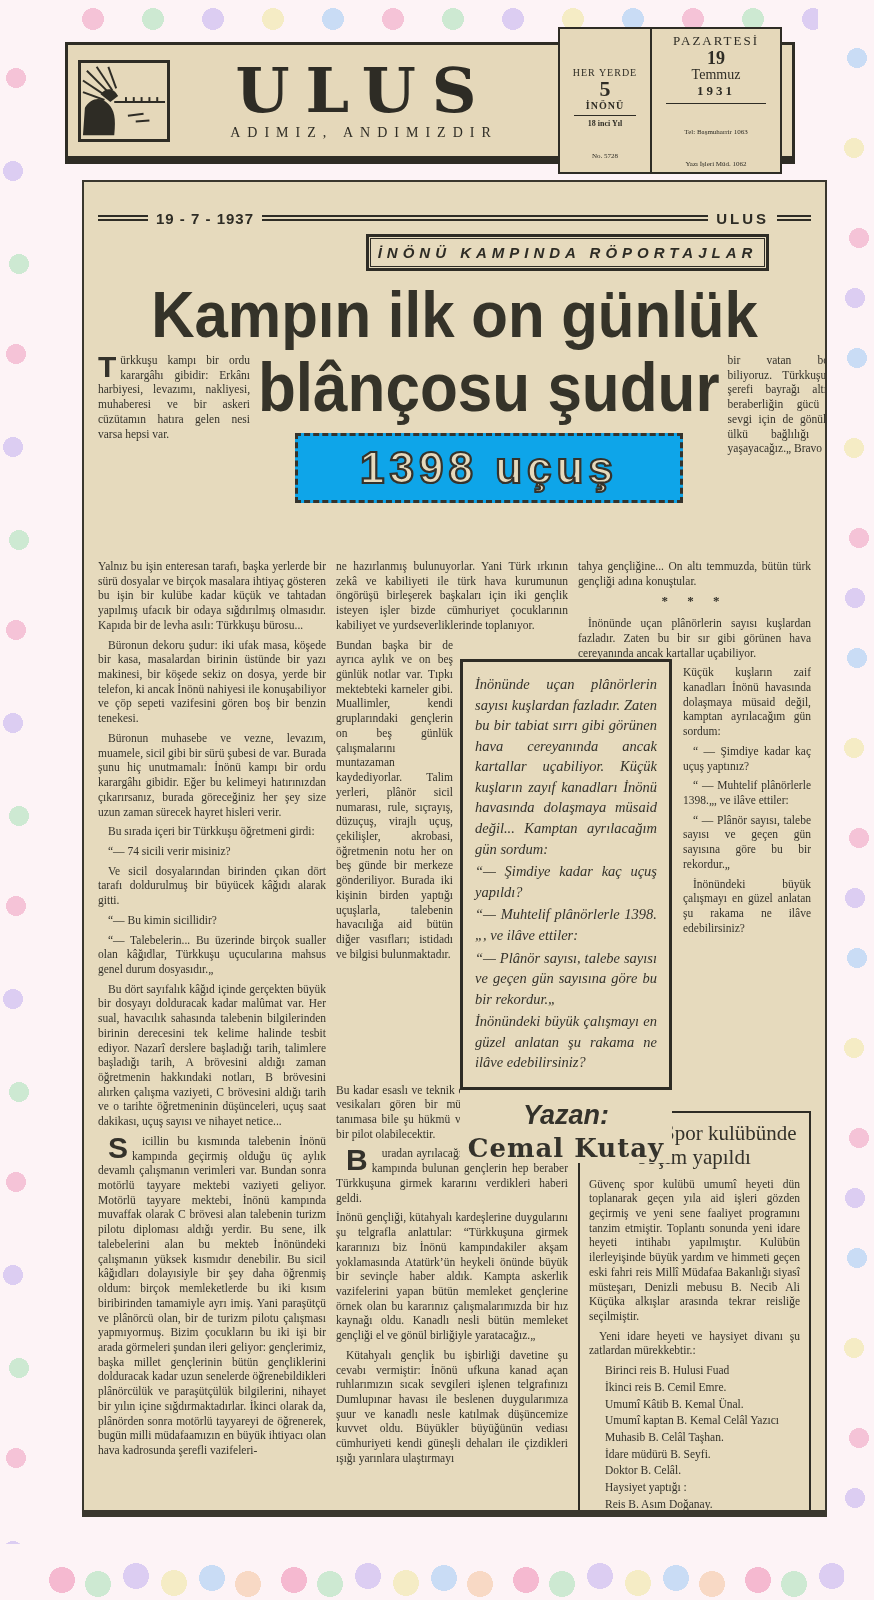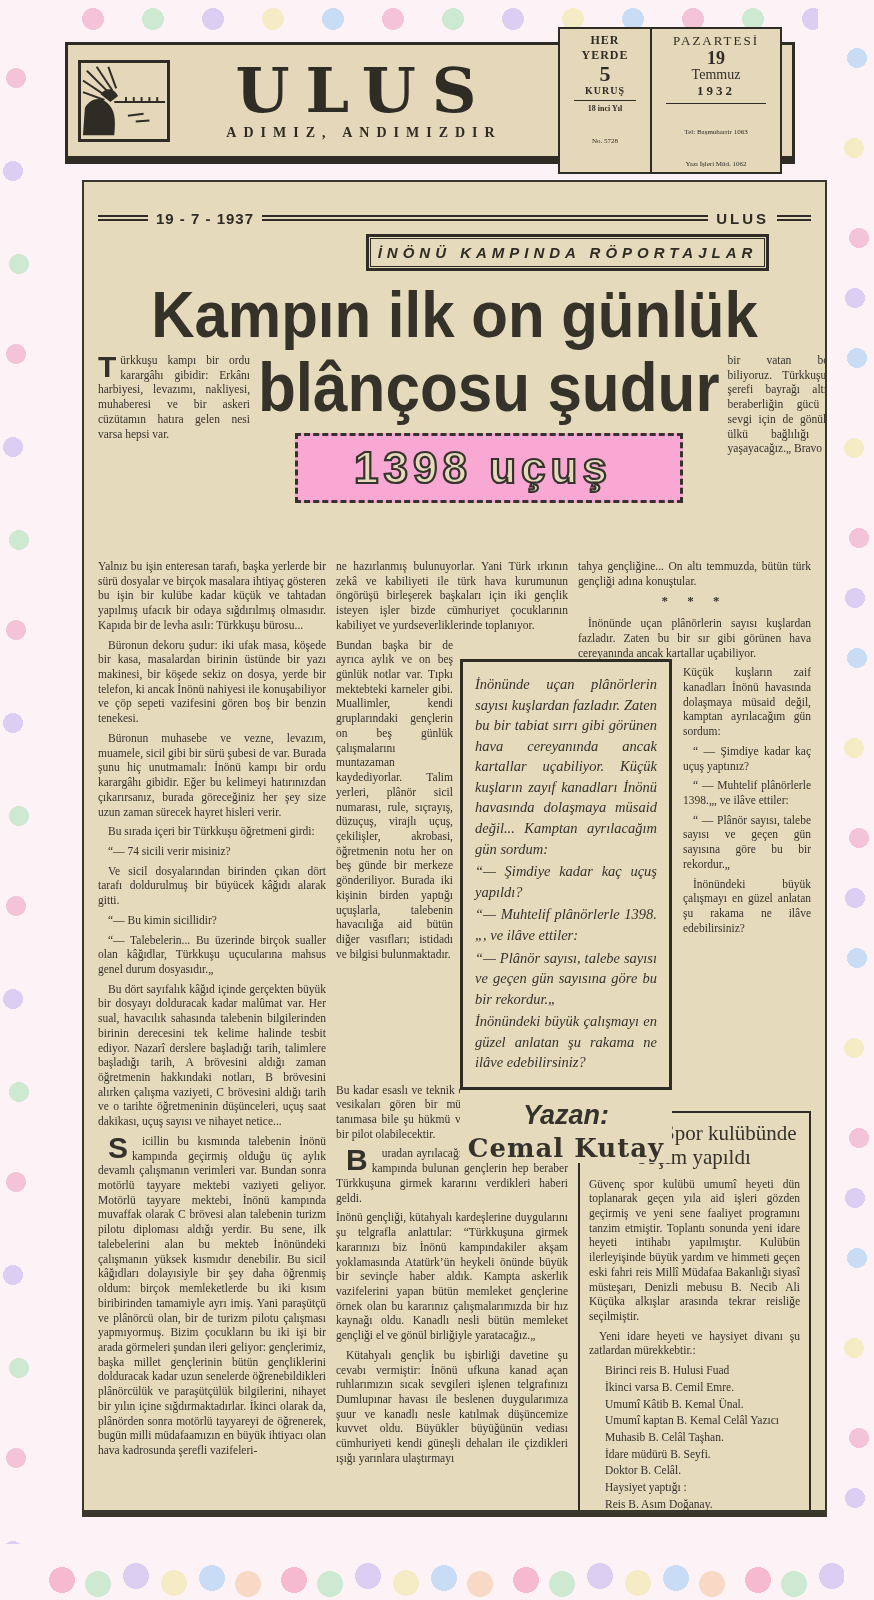--- a/index.html
+++ b/index.html
@@ -44,26 +44,26 @@
   
   .masthead{
     position:absolute;left:65px;top:42px;width:730px;height:122px;
     background:#e5d8ba;border:3px solid #2e2c25;border-bottom:8px solid #2e2c25;
     box-sizing:border-box;display:flex;align-items:center;padding:6px 10px;
   }
   .logo-box{width:92px;height:82px;border:3px solid #2e2c25;box-sizing:border-box;flex:0 0 auto;background:#e5d8ba;}
   .logo-box svg{width:100%;height:100%;display:block;}
   .mast-center{flex:1;text-align:center;}
   .mast-title{font-family:"DejaVu Serif",serif;font-weight:bold;font-size:62px;line-height:60px;letter-spacing:16px;color:#2e2c25;}
-  .mast-motto{font-family:"Liberation Serif",serif;font-weight:bold;font-size:14px;letter-spacing:7px;margin-top:4px;color:#2e2c25;}
+  .mast-motto{font-family:"Liberation Serif",serif;font-weight:normal;font-size:14px;letter-spacing:7px;margin-top:4px;color:#2e2c25;}
   .mast-right{flex:0 0 auto;display:flex;border:2px solid #2e2c25;background:#e5d8ba;}
   .mast-cell{padding:4px 6px;text-align:center;color:#2e2c25;}
   .cell-price{width:78px;}
   .cell-date{width:116px;border-left:2px solid #2e2c25;}
-  .tt1{font-size:12px;font-weight:bold;letter-spacing:1px;}
+  .tt1{font-size:10px;font-weight:normal;letter-spacing:1px;margin-top:34px;}
   .price-num{font-size:22px;font-weight:bold;line-height:22px;}
   .price-unit{font-size:10px;font-weight:bold;letter-spacing:1px;}
   .mini-rule{border-top:1px solid #2e2c25;margin:4px 8px 3px;}
   .tt2{font-size:8px;font-weight:bold;}
   .tt3{font-size:7px;margin-top:24px;}
   .wd{font-size:13px;font-weight:normal;letter-spacing:2px;}
   .dd{font-size:18px;font-weight:bold;line-height:18px;}
   .mm{font-size:14px;}
   .yy{font-size:13px;font-weight:bold;letter-spacing:3px;}
 
@@ -94,21 +94,21 @@
   .intro-col{font-size:11.5px;line-height:1.28;text-align:justify;}
   .intro-left{width:152px;flex:0 0 auto;}
   .intro-right{width:116px;flex:0 0 auto;}
   .flank-center{flex:1;}
   .headline2{
     font-family:"Liberation Sans",sans-serif;font-weight:bold;font-size:62px;line-height:64px;
     text-align:center;color:#353329;transform:scaleY(1.1);transform-origin:top;
     white-space:nowrap;
   }
   .statbox{
-    width:382px;margin:16px auto 0;border:3px dashed #35332c;padding:4px 0 0;background:#f9a8d4;
+    width:382px;margin:16px auto 0;border:3px dashed #35332c;padding:4px 0 0;text-align:center;background:#0ea5e9;
   }
   .dropcap{float:left;font-family:"Liberation Sans",sans-serif;font-weight:bold;font-size:30px;line-height:24px;padding:2px 4px 0 0;}
   
   .cols{display:flex;gap:10px;position:relative;height:1002px;overflow:hidden;margin-top:6px;}
   .col{font-size:11.5px;line-height:1.28;text-align:justify;}
   .col1{width:228px;flex:0 0 auto;}
   .col2{width:232px;flex:0 0 auto;}
   .col3{width:233px;flex:0 0 auto;}
   .para{margin:0 0 5px;text-indent:10px;}
   .para:first-child{text-indent:0;}
@@ -158,30 +158,30 @@
     </svg>
   </div>
   <div class="mast-center">
     <div class="mast-title">ULUS</div>
     <div class="mast-motto">ADIMIZ, ANDIMIZDIR</div>
   </div>
   <div class="mast-right">
     <div class="mast-cell cell-price">
       <div class="tt1">HER YERDE</div>
       <div class="price-num">5</div>
-      <div class="price-unit">KURUŞ</div>
+      <div class="price-unit">İNÖNÜ</div>
       <div class="mini-rule"></div>
       <div class="tt2">18 inci Yıl</div>
       <div class="tt3">No. 5728</div>
     </div>
     <div class="mast-cell cell-date">
       <div class="wd">PAZARTESİ</div>
       <div class="dd">19</div>
       <div class="mm">Temmuz</div>
-      <div class="yy">1932</div>
+      <div class="yy">1931</div>
       <div class="mini-rule"></div>
       <div class="tt3">Tel: Başmuharrir 1063</div>
       <div class="tt3">Yazı İşleri Müd. 1062</div>
     </div>
   </div>
 </div>
 
 <div class="article">
 
   <div class="hdr-row">
@@ -259,21 +259,21 @@
 
       <div class="guvenc">
         <div class="guvenc-title">Güvenç Spor kulübünde</div>
         <div class="guvenc-title">seçim yapıldı</div>
         <div class="guvenc-body">
             <p class="para">Güvenç spor kulübü umumî heyeti dün toplanarak geçen yıla aid işleri gözden geçirmiş ve yeni sene faaliyet programını tanzim etmiştir. Toplantı sonunda yeni idare heyeti intihabı yapılmıştır. Kulübün ilerleyişinde büyük yardım ve himmeti geçen eski fahri reis Millî Müdafaa Bakanlığı siyasî müsteşarı, Denizli mebusu B. Necib Ali Küçüka alkışlar arasında tekrar reisliğe seçilmiştir.</p>
             <p class="para">Yeni idare heyeti ve haysiyet divanı şu zatlardan mürekkebtir.:</p>
           </div>
         <div class="names">
             <p class="para">Birinci reis B. Hulusi Fuad</p>
-            <p class="para">İkinci varsa B. Cemil Emre.</p>
+            <p class="para">İkinci reis B. Cemil Emre.</p>
             <p class="para">Umumî Kâtib B. Kemal Ünal.</p>
             <p class="para">Umumî kaptan B. Kemal Celâl Yazıcı</p>
             <p class="para">Muhasib B. Celâl Taşhan.</p>
             <p class="para">İdare müdürü B. Seyfi.</p>
             <p class="para">Doktor B. Celâl.</p>
             <p class="para">Haysiyet yaptığı :</p>
             <p class="para">Reis B. Asım Doğanay.</p>
             <p class="para">Azâ B. Kâzım Nami Duru.</p>
             <p class="para">Azâ B. Abdülkadir.</p>
           </div>

